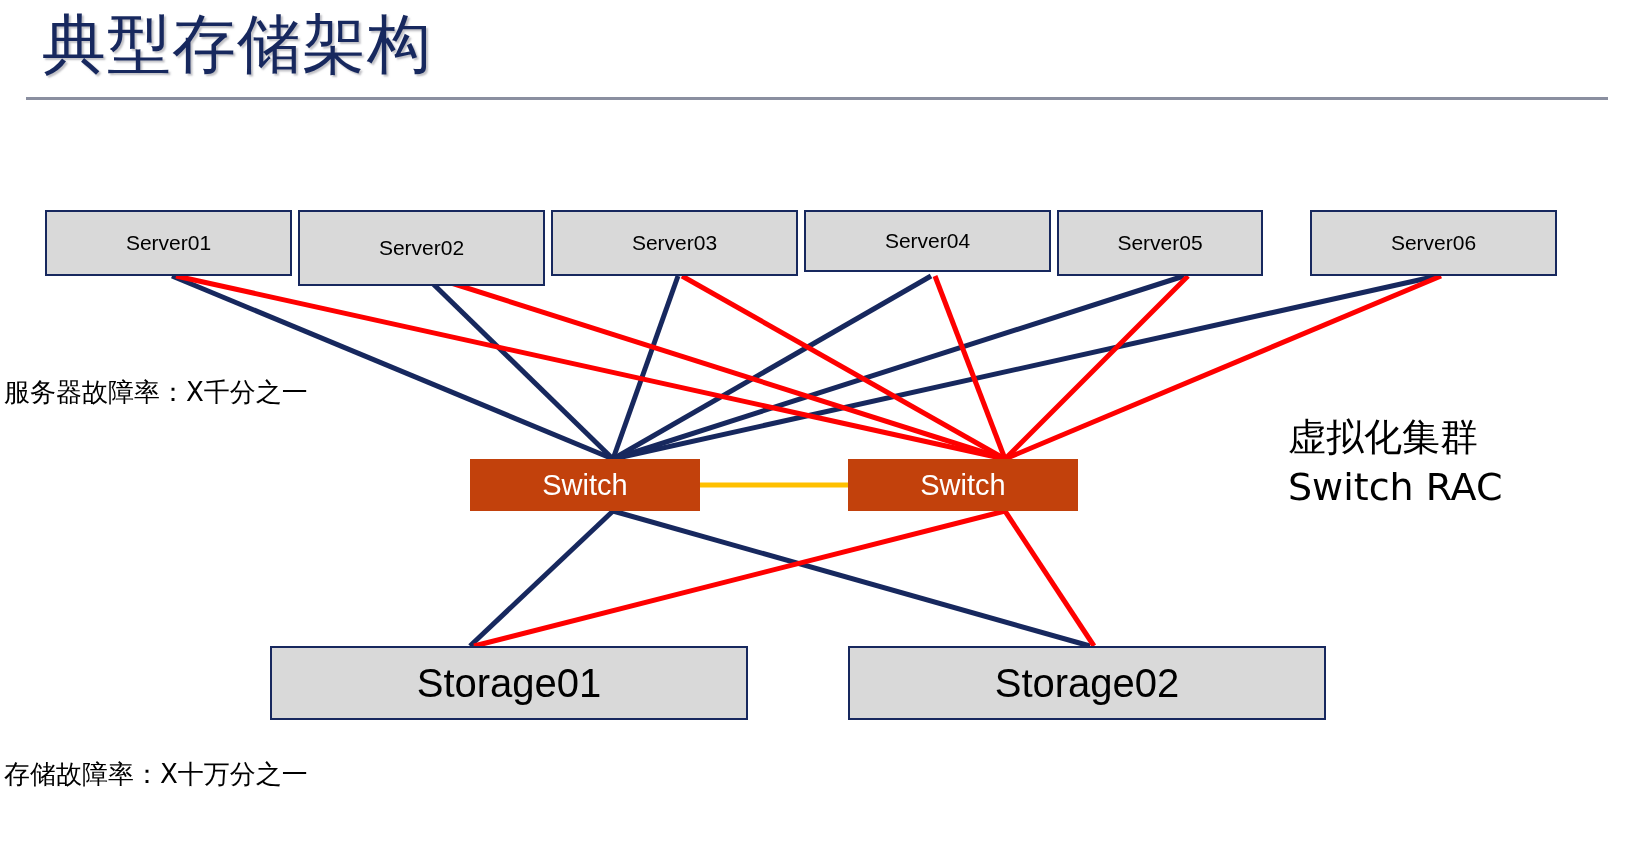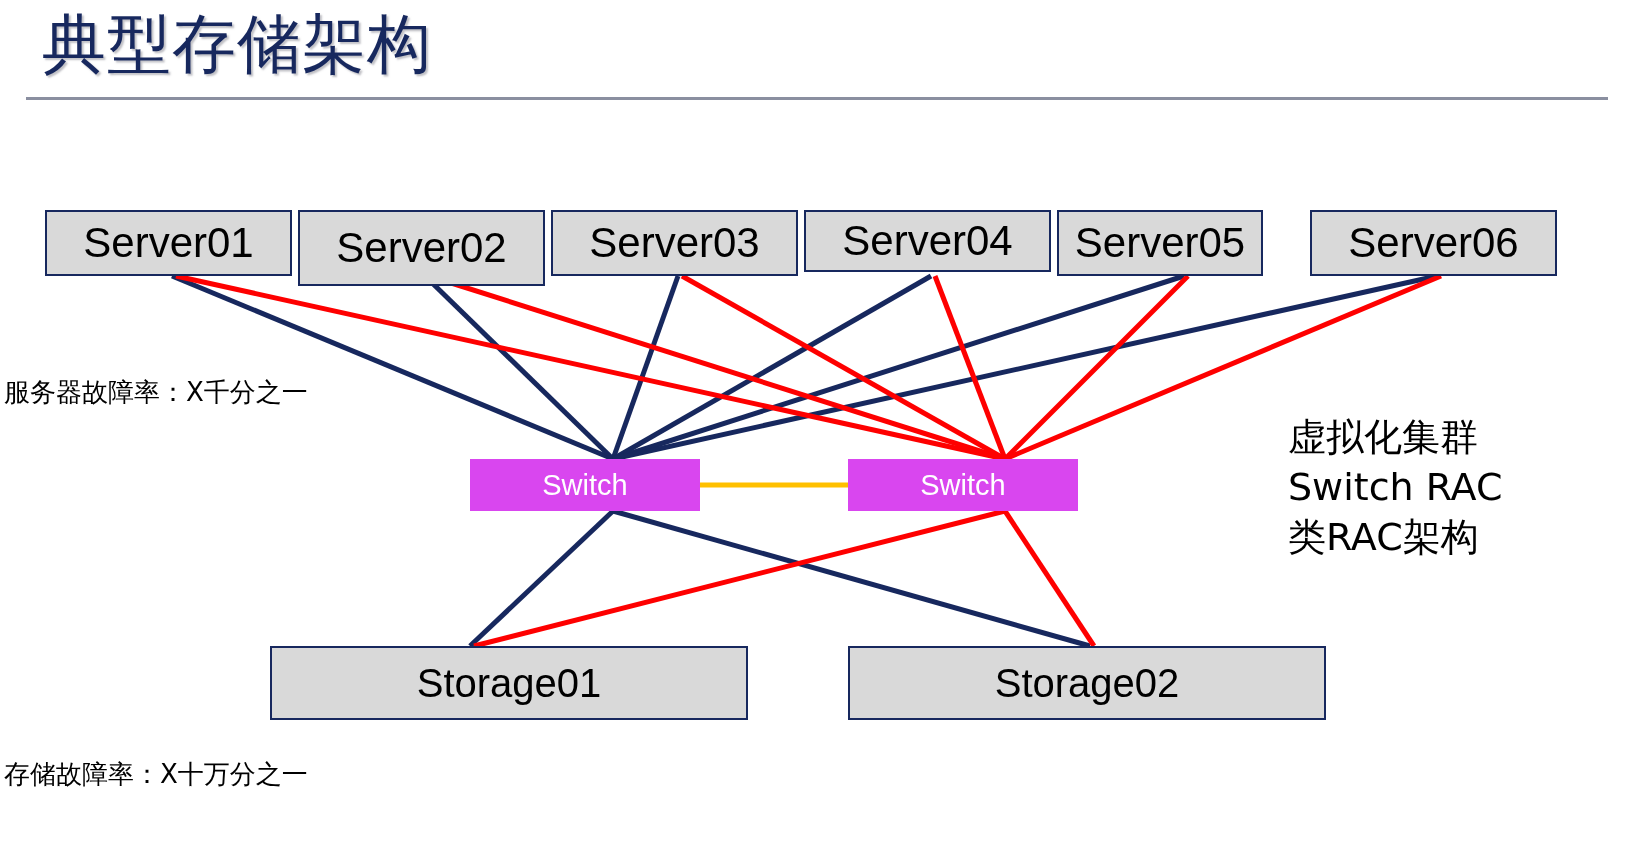--- a/index.html
+++ b/index.html
@@ -52,32 +52,32 @@
     box-sizing: border-box;
     display: flex;
     align-items: center;
     justify-content: center;
     white-space: nowrap;
   }
   .server {
     background: #d9d9d9;
     border: 2px solid #17285e;
     color: #000000;
-    font-size: 42px;
+    font-size: 21px;
     height: 66px;
   }
   .storage {
     background: #d9d9d9;
     border: 2px solid #17285e;
     color: #000000;
     font-size: 40px;
     height: 74px;
   }
   .switch {
-    background: #d946ef;
+    background: #c2410c;
     color: #ffffff;
     font-size: 29px;
     height: 52px;
     border: none;
   }
   
   .annotation {
     position: absolute;
     font-size: 26px;
     color: #000000;
@@ -157,16 +157,15 @@
       </div>
     </div>
 
   <div class="annotation" style="left:4px; top:375px;">服务器故障率：X千分之一</div>
 
   <div class="annotation" style="left:4px; top:757px;">存储故障率：X十万分之一</div>
 
   <div id="cluster-note">
     <div>虚拟化集群</div>
     <div>Switch RAC</div>
-    <div>类RAC架构</div>
   </div>
 
 </div>
 
 </body></html>

